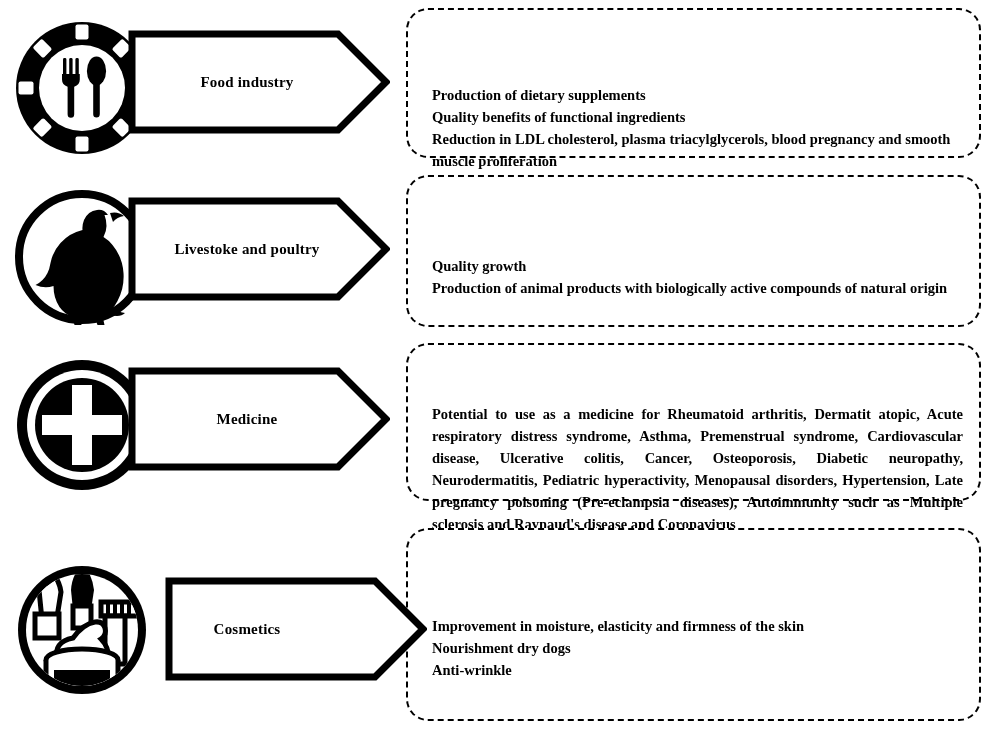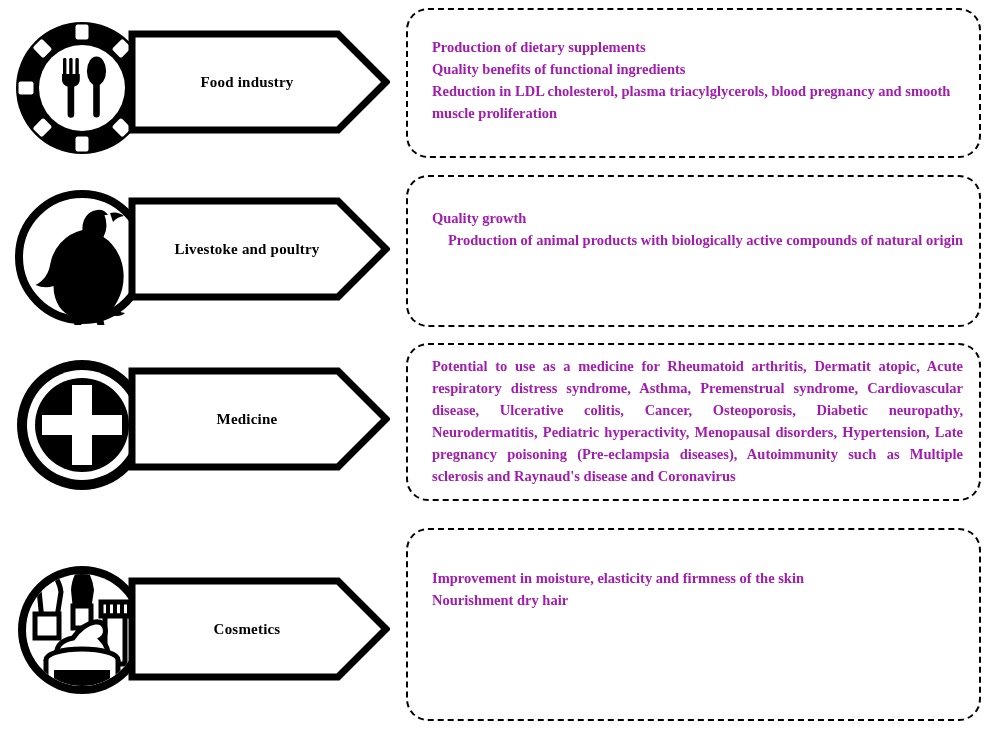--- a/index.html
+++ b/index.html
@@ -66,27 +66,28 @@
     border-radius: 22px;
     background: #ffffff;
   }
   .panel-lines {
     position: absolute;
     left: 24px;
     right: 16px;
     font-size: 14.5px;
     font-weight: bold;
     line-height: 1.52;
-    color: #a21caf;
+    color: #000000;
+    margin-top: 48px;
   }
   .panel-lines p {
     margin: 0;
   }
   .justified p { text-align: justify; text-justify: inter-word; }
-  .justified p:last-child { text-align: right; }
+  .justified p:last-child { text-align: left; }
 </style>
 </head>
 <body>
 
 <div class="row" style="top:8px; height:150px;">
 
   <div class="panel" style="top:0px; height:150px;">
     <div class="panel-lines" style="top:26px;">
       <p>Production of dietary supplements</p>
       <p>Quality benefits of functional ingredients</p>
@@ -183,21 +184,22 @@
     </svg>
     <div class="chevron-label">Medicine</div>
   </div>
 </div>
 
 <div class="row" style="top:528px; height:193px;">
 
   <div class="panel" style="top:0px; height:193px;">
     <div class="panel-lines" style="top:37px;">
       <p>Improvement in moisture, elasticity and firmness of the skin</p>
-      <p>Nourishment dry hair</p>
+      <p>Nourishment dry dogs</p>
+      <p>Anti-wrinkle</p>
     </div>
   </div>
 
   <div class="icon-wrap" style="top:32px;">
     <svg class="icon-svg" viewBox="0 0 138 140">
       <defs>
         <clipPath id="cosClip">
           <circle cx="69" cy="70" r="56"></circle>
         </clipPath>
       </defs>
@@ -222,19 +224,19 @@
 
         <path d="M44 100 q-4 -18 16 -22 q10 -14 22 -16 q8 -1 10 6 q2 7 -4 11 q8 8 8 21 z" fill="#ffffff" stroke="#000000" stroke-width="5"></path>
         <ellipse cx="69" cy="100" rx="36" ry="11" fill="#ffffff" stroke="#000000" stroke-width="5"></ellipse>
 
         <path d="M33 100 v26 q0 9 36 9 q36 0 36 -9 v-26" fill="#ffffff" stroke="#000000" stroke-width="5"></path>
         <rect x="41" y="110" width="56" height="22" fill="#000000"></rect>
       </g>
     </svg>
   </div>
 
-  <div class="chevron" style="top:49px;">
+  <div class="chevron" style="top:49px;padding-left:37px;">
     <svg viewBox="0 0 262 104">
       <path d="M4 4 H210 L258 52 L210 100 H4 Z" fill="#ffffff" stroke="#000000" stroke-width="7" stroke-linejoin="miter"></path>
     </svg>
     <div class="chevron-label">Cosmetics</div>
   </div>
 </div>
 
 </body></html>

